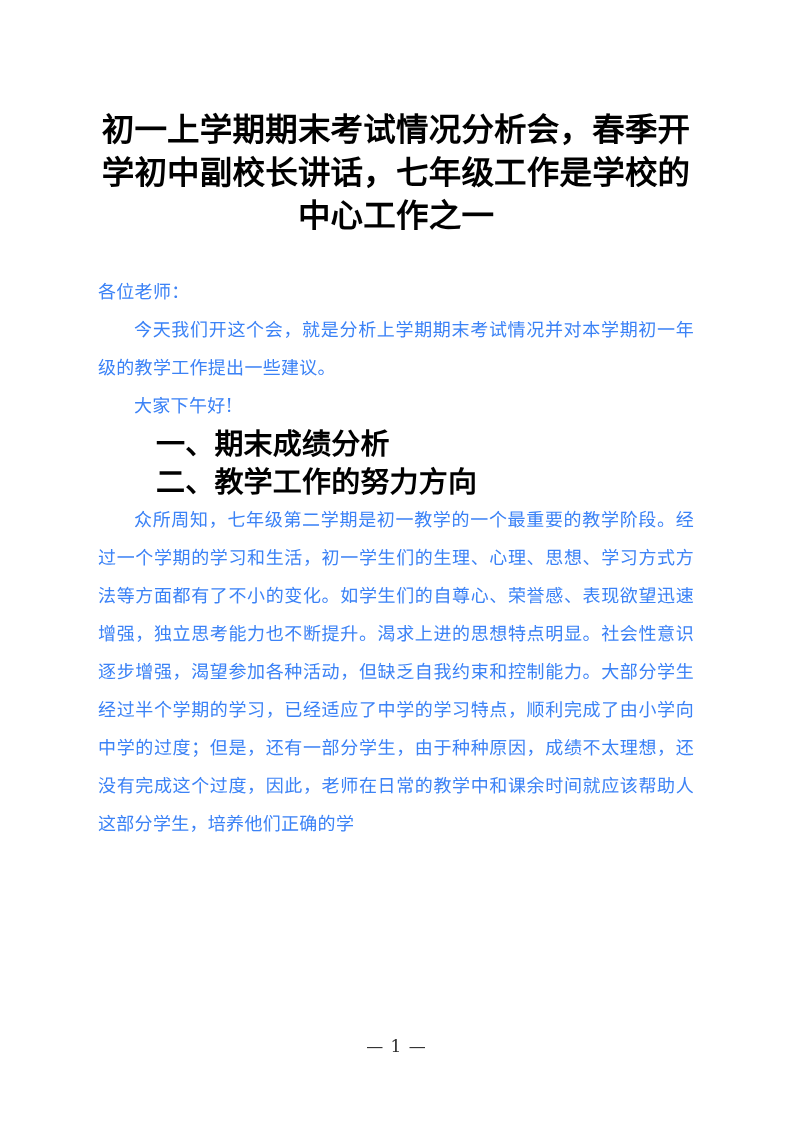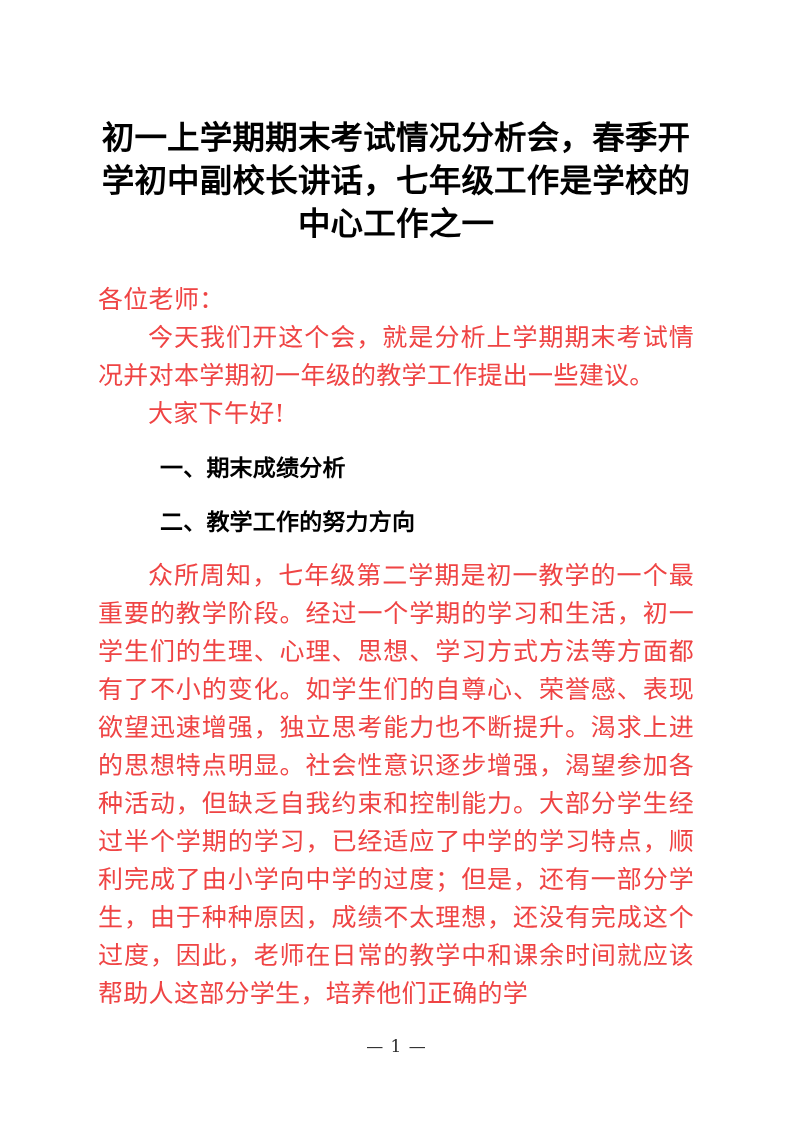--- a/index.html
+++ b/index.html
@@ -15,21 +15,21 @@
     height: 1122px;
     margin: 0 auto;
     background: #ffffff;
     overflow: hidden;
     box-sizing: border-box;
   }
 
   .content {
     position: absolute;
     left: 98px;
-    top: 8px;
+    top: 0;
     width: 596px;
   }
 
   
   .doc-title {
     margin: 0;
     padding-top: 108px;
     font-family: "DejaVu Serif", "Liberation Serif", serif;
     font-weight: bold;
     font-size: 32.5px;
@@ -41,43 +41,43 @@
   }
 
   
   .body-block {
     margin-top: 36px;
   }
 
   .para {
     margin: 0;
     font-family: "DejaVu Serif", "Liberation Serif", serif;
-    font-size: 25px;
+    font-size: 18px;
     line-height: 38px;
-    color: #ef4444;
+    color: #3b82f6;
     text-align: justify;
     text-justify: inter-character;
     text-align-last: left;
     letter-spacing: 0.3px;
     word-break: break-all;
   }
 
   .para.indent {
     text-indent: 2em;
   }
 
   .para.flush {
     text-indent: 0;
   }
 
   .heading {
-    margin: 16px;
+    margin: 0;
     font-family: "Liberation Sans", "DejaVu Sans", sans-serif;
     font-weight: bold;
-    font-size: 23px;
+    font-size: 29px;
     line-height: 38px;
     color: #000000;
     text-indent: 2em;
     letter-spacing: 0.2px;
   }
 
   
   .page-footer {
     position: absolute;
     left: 0;

